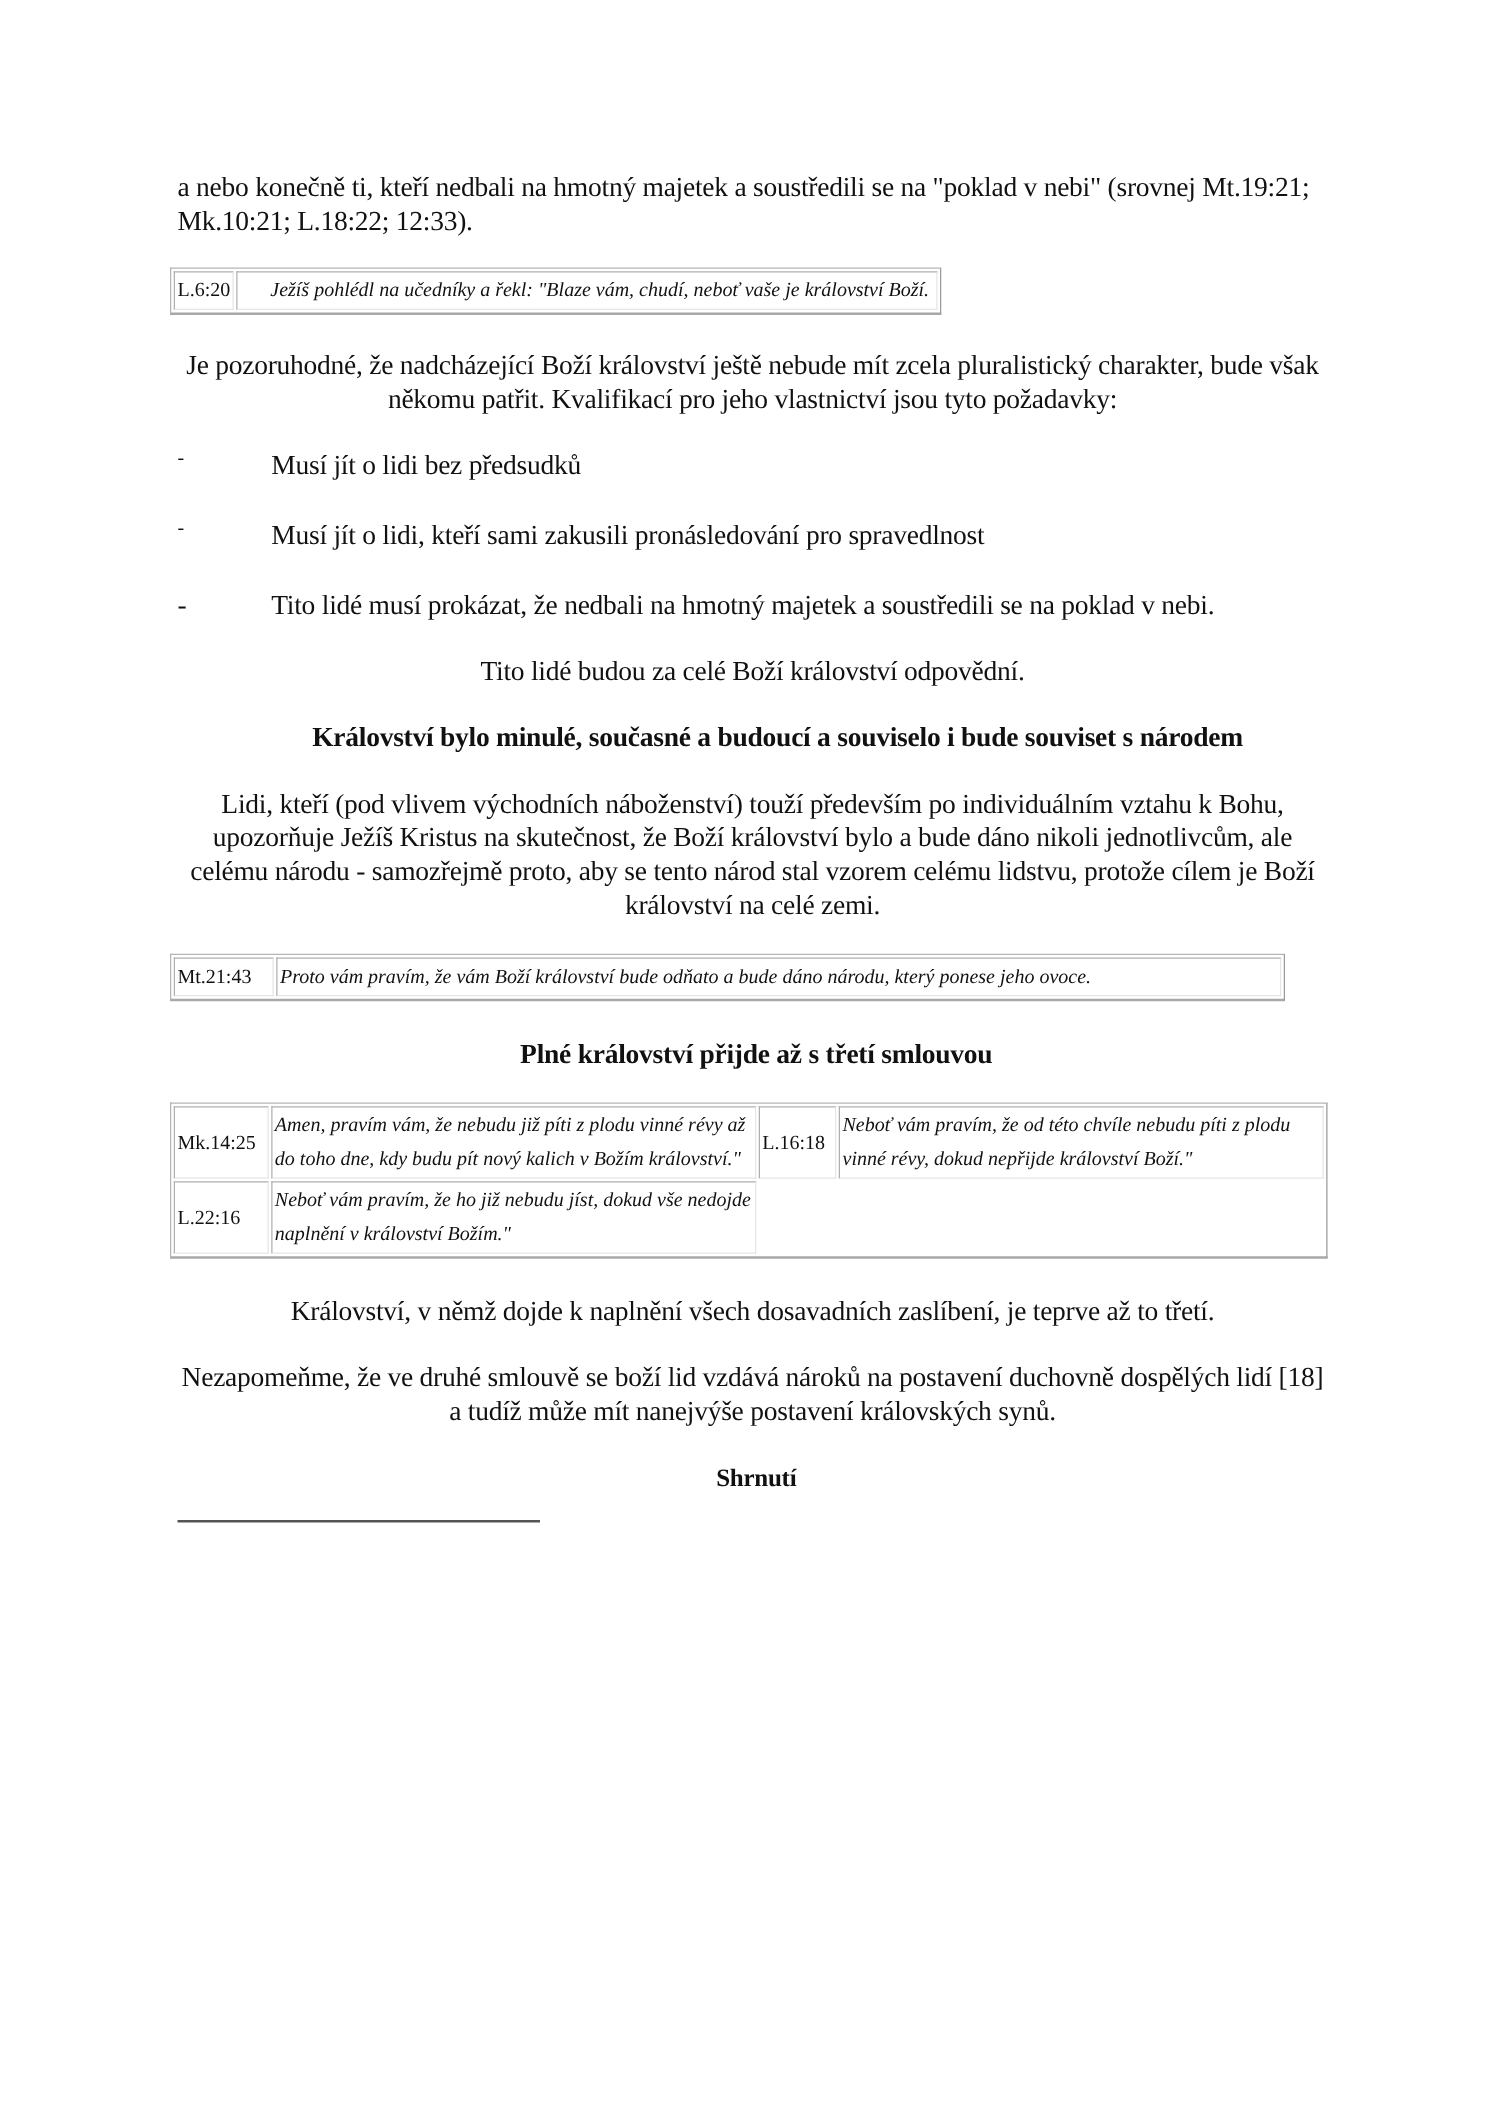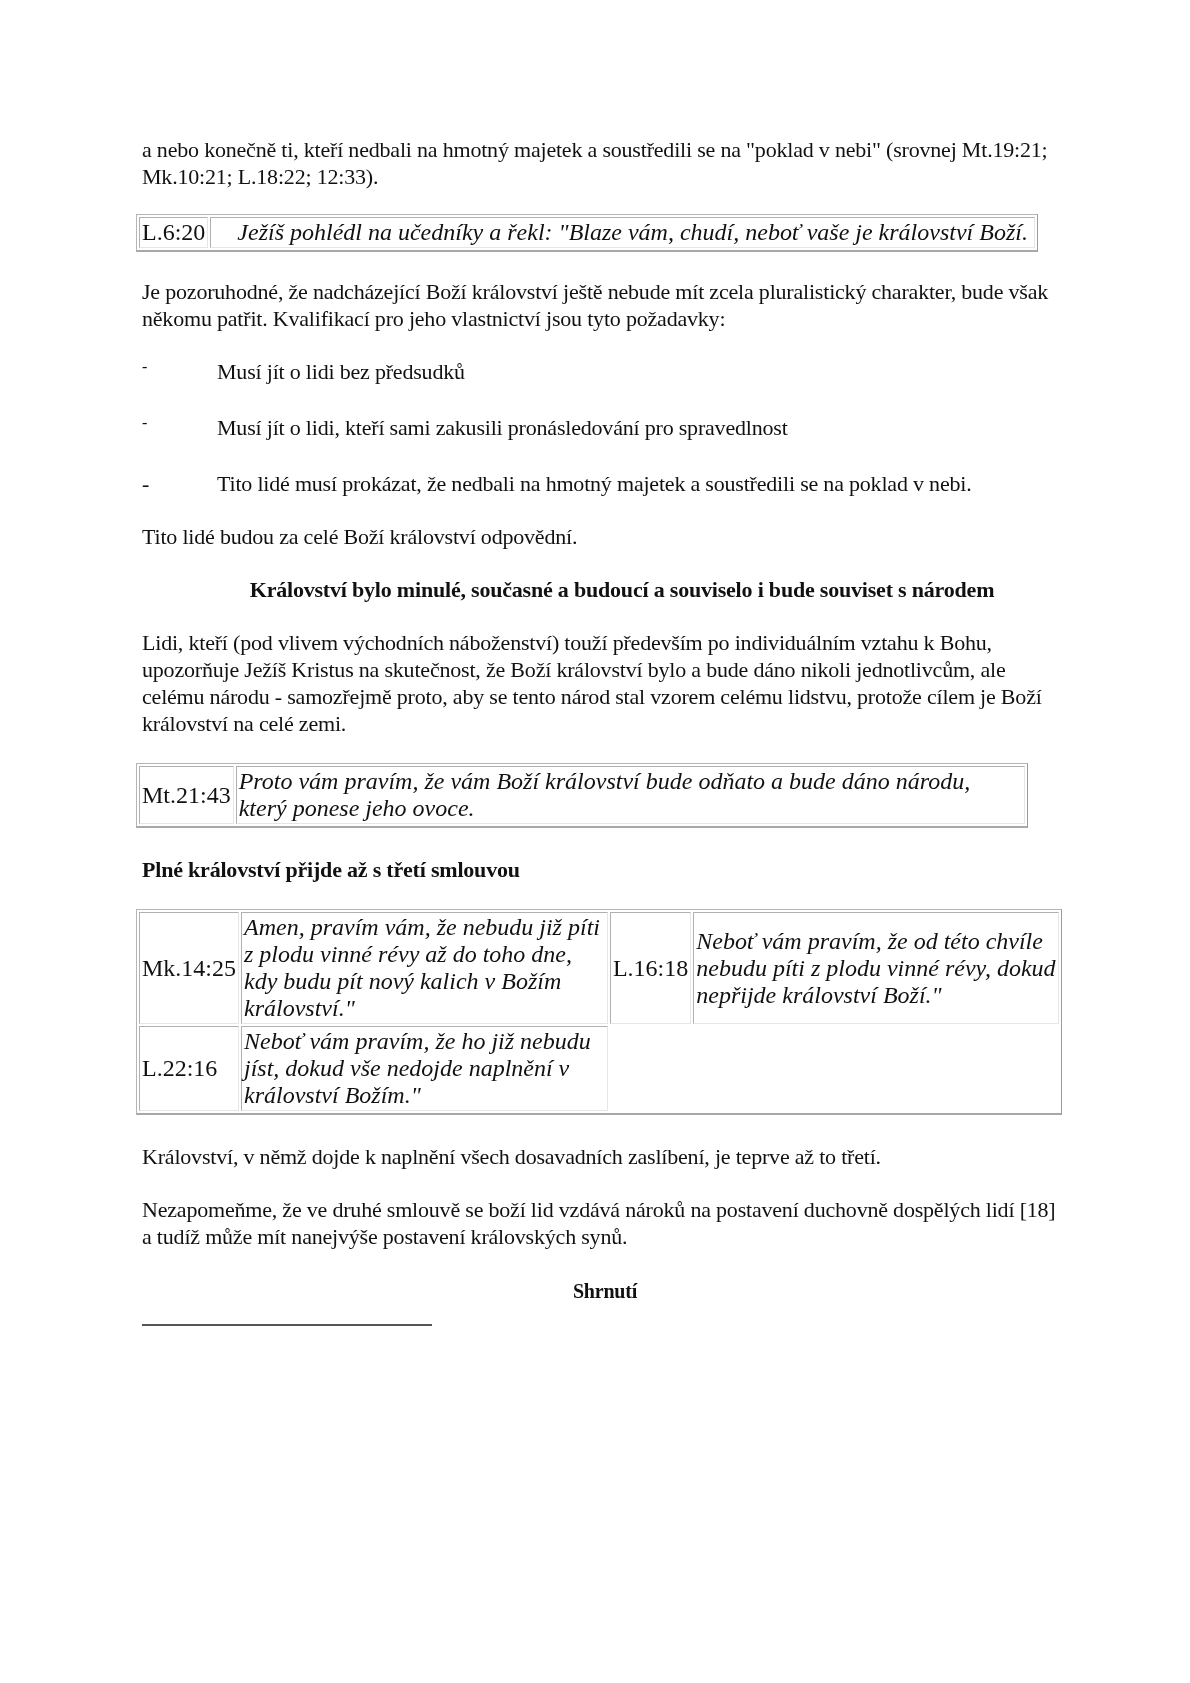--- a/index.html
+++ b/index.html
@@ -35,37 +35,37 @@
       border-right-color: #9a9a9a;
       border-bottom: 2px solid #a8a8a8;
       margin-left: -6px;
     }
     .verse-table td {
       border: 1px solid #b0b0b0;
       border-right-color: #e6e6e6;
       border-bottom-color: #e6e6e6;
       padding: 1px 2px;
       vertical-align: middle;
-      font-size: 24px;
+      font-size: 16px;
       line-height: 27px;
     }
     .verse-table td.ref {
       font-style: normal;
       white-space: nowrap;
     }
     .verse-table td.quote {
       font-style: italic;
     }
     .t1 { margin-bottom: 26px; }
     .t1 td.quote { padding-right: 6px; padding-left: 26px; }
     .t2 { width: 892px; margin-bottom: 28px; }
     .t3 { width: 926px; margin-bottom: 28px; }
     .t3 td.quote { width: 382px; }
     .t3 td.empty { border: none; }
-    .para { margin-bottom: 26px; }
+    .para { margin-bottom: 26px; text-align: center; }
     .bullet {
       display: flex;
       margin-bottom: 29px;
     }
     .bullet .dash {
       width: 75px;
       flex: 0 0 75px;
     }
     .bullet-wrap {
       margin-bottom: 26px;
@@ -75,21 +75,21 @@
       width: 75px;
     }
     .heading {
       font-weight: bold;
       font-size: 22px;
       line-height: 27px;
       margin: 0 0 26px 0;
       letter-spacing: -0.2px;
     }
     .h-kingdom { padding-left: 40px; text-align: center; }
-    .h-full { width: 926px; }
+    .h-full { text-align: center; width: 926px; }
     .h-summary {
       text-align: center;
       font-size: 20px;
       line-height: 30px;
       width: 926px;
       margin-top: 6px;
       margin-bottom: 18px;
     }
     .footnote-rule {
       width: 290px;

